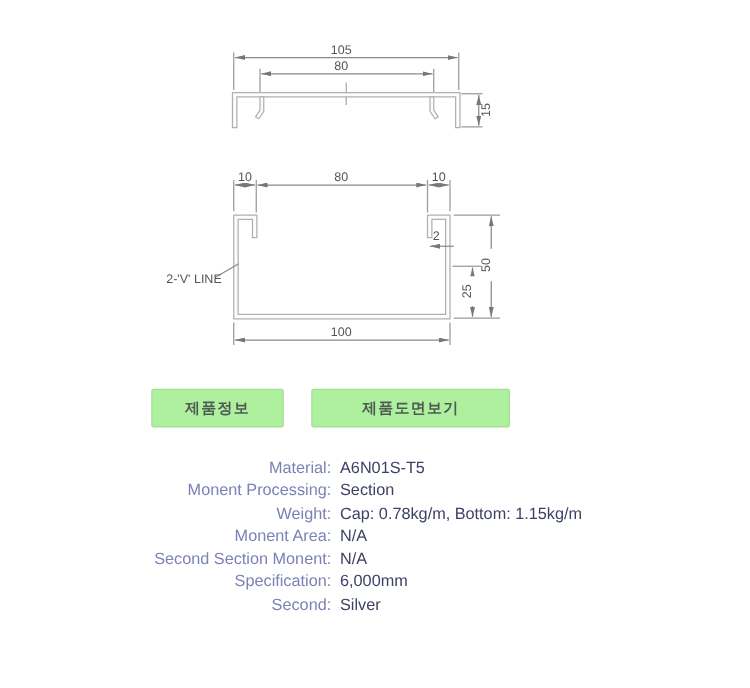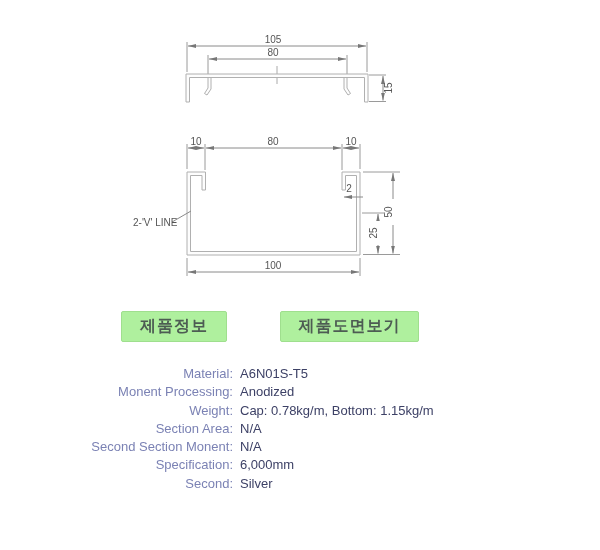--- a/index.html
+++ b/index.html
@@ -9,27 +9,27 @@
   #drawing-svg{position:absolute;left:0;top:0;}
   .profile{fill:#fdfdfd;stroke:#b0b0b0;stroke-width:1;}
   .dimline{stroke:#8a8a8a;stroke-width:1;fill:none;}
   .extline{stroke:#9a9a9a;stroke-width:1;fill:none;}
   .cline{stroke:#aaaaaa;stroke-width:1;fill:none;}
   .dimtext{font-family:"Liberation Sans","DejaVu Sans",sans-serif;font-size:10px;fill:#555555;}
   .mask{fill:#ffffff;}
   
   .green-btn{position:absolute;top:311px;height:31px;background:#aff09e;border:1px solid #9fdf8e;
              border-radius:2px;display:flex;align-items:center;justify-content:center;
-             font-size:16px;font-weight:bold;color:#4d5c53;letter-spacing:1px;cursor:pointer;
+             font-size:12px;font-weight:bold;color:#4d5c53;letter-spacing:1px;cursor:pointer;
              box-sizing:border-box;padding:0;}
   #btn-product-info{left:121px;width:106px;}
-  #btn-product-drawing{left:280px;width:139px;}
+  #btn-product-drawing{left:249px;width:159px;}
   
   #spec-table{position:absolute;left:0;top:365px;width:560px;}
-  .spec-row{display:flex;line-height:18.3px;font-size:13px;}
+  .spec-row{display:flex;line-height:18.3px;font-size:13px;padding-left:32px;}
   .spec-label{width:233px;text-align:right;color:#7b82b4;flex:0 0 233px;}
   .spec-value{margin-left:7px;color:#3d4166;white-space:nowrap;}
 </style>
 </head>
 <body>
 
 <div id="page">
 
   <svg id="drawing-svg" width="600" height="300" viewBox="0 0 600 300">
     <defs>
@@ -123,28 +123,28 @@
   <div id="btn-product-info" class="green-btn">제품정보</div>
   <div id="btn-product-drawing" class="green-btn">제품도면보기</div>
 
   <div id="spec-table">
     <div class="spec-row">
       <div class="spec-label">Material:</div>
       <div class="spec-value">A6N01S-T5</div>
     </div>
     <div class="spec-row">
       <div class="spec-label">Monent Processing:</div>
-      <div class="spec-value">Anodized</div>
+      <div class="spec-value">Section</div>
     </div>
     <div class="spec-row">
       <div class="spec-label">Weight:</div>
       <div class="spec-value">Cap: 0.78kg/m, Bottom: 1.15kg/m</div>
     </div>
     <div class="spec-row">
-      <div class="spec-label">Section Area:</div>
+      <div class="spec-label">Monent Area:</div>
       <div class="spec-value">N/A</div>
     </div>
     <div class="spec-row">
       <div class="spec-label">Second Section Monent:</div>
       <div class="spec-value">N/A</div>
     </div>
     <div class="spec-row">
       <div class="spec-label">Specification:</div>
       <div class="spec-value">6,000mm</div>
     </div>

